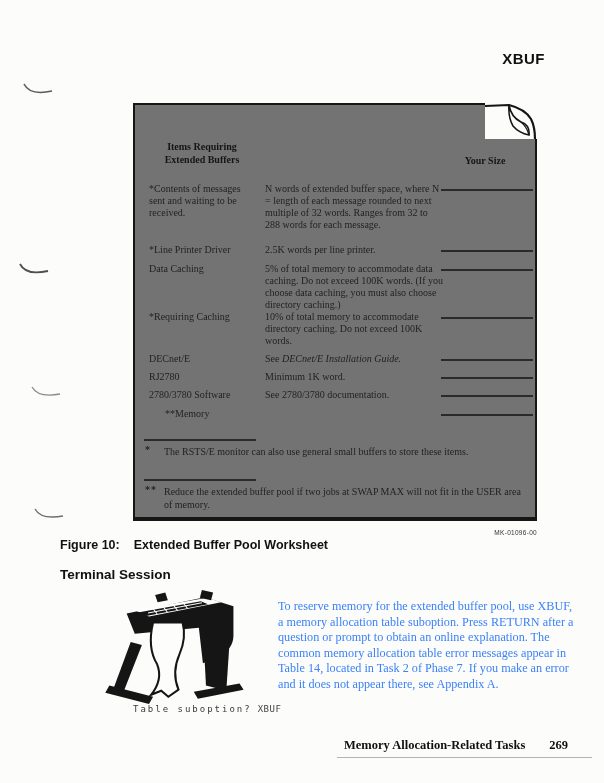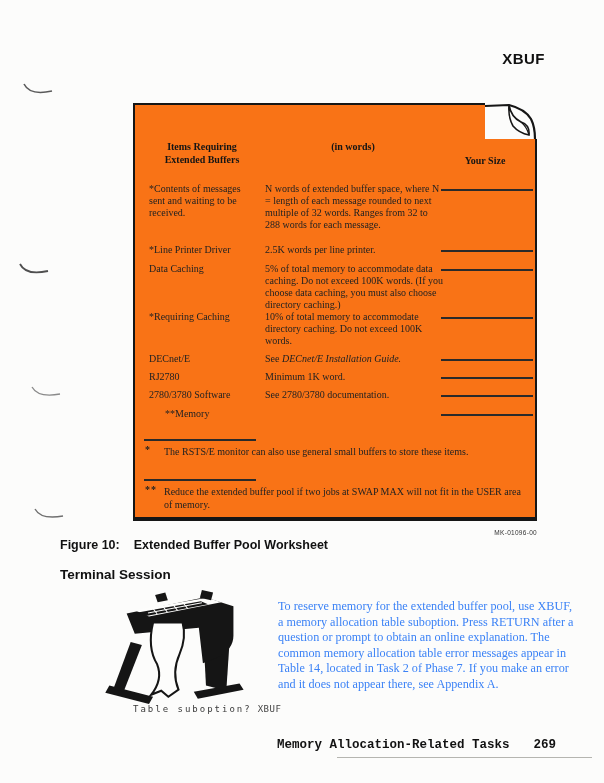--- a/index.html
+++ b/index.html
@@ -22,21 +22,21 @@
   }
 
   
   .bind-mark{width:34px;height:16px;}
 
   
   .ws-box{
     left:133px;top:103px;width:404px;height:418px;
     border:2px solid #161616;
     border-bottom-width:4px;
-    background:#f97316;
+    background:#737373;
     box-sizing:border-box;
   }
   .ws-corner-cover{
     position:absolute;top:-2px;right:-2px;width:52px;height:36px;
     background:#fcfcfb;
   }
   .ws-corner-svg{position:absolute;top:-2px;right:-2px;width:52px;height:36px;}
 
   .ws-header{
     position:absolute;text-align:center;
@@ -93,22 +93,22 @@
 
   .prompt-line{
     left:133px;top:704px;
     font-family:"DejaVu Sans Mono", monospace;
     font-size:9px;color:#3a3a3a;
   }
   .prompt-line .prompt-text{letter-spacing:2px;}
   .prompt-line .prompt-response{letter-spacing:.5px;margin-left:6px;color:#444;}
 
   .page-footer{
-    top:738px;right:48px;
-    font-family:Liberation Mono, monospace;
+    top:738px;right:36px;
+    font-family:Liberation Serif, serif;
     font-weight:bold;font-size:12.5px;color:#111;
     display:flex;gap:24px;align-items:baseline;
   }
   .footer-rule{
     left:337px;top:757px;width:255px;height:1px;background:#b5b5b0;
   }
   .italic{font-style:italic;}
 </style>
 </head>
 <body>
@@ -135,21 +135,20 @@
     <path d="M0,3 L24,2 Q40,6 46,16 Q50,24 50,36" fill="none" stroke="#161616" stroke-width="2.2"></path>
     <path d="M24,2 Q26,14 36,19 Q45,22 44,32 Q34,30 28,23 Q23,14 24,2 Z" fill="#fdfdfc" stroke="#161616" stroke-width="1.6"></path>
     <path d="M36,19 Q42,24 44,32" fill="none" stroke="#161616" stroke-width="1.2"></path>
   </svg>
 
   <div class="ws-header" style="left:8px;top:36px;width:118px">
     <div>Items Requiring</div>
     <div>Extended Buffers</div>
   </div>
   <div class="ws-header" style="left:128px;top:36px;width:180px">
-    <div>(in words)</div>
   </div>
   <div class="ws-header" style="left:300px;top:50px;width:100px">Your Size</div>
 
   <div class="ws-row" style="top:78px">
     <div class="ws-item">*Contents of messages sent and waiting to be received.</div>
     <div class="ws-size">N words of extended buffer space, where N = length of each message rounded to next multiple of 32 words. Ranges from 32 to 288 words for each message.</div>
     <div class="ws-fill-line"></div>
   </div>
   <div class="ws-row" style="top:139px">
     <div class="ws-item">*Line Printer Driver</div>

